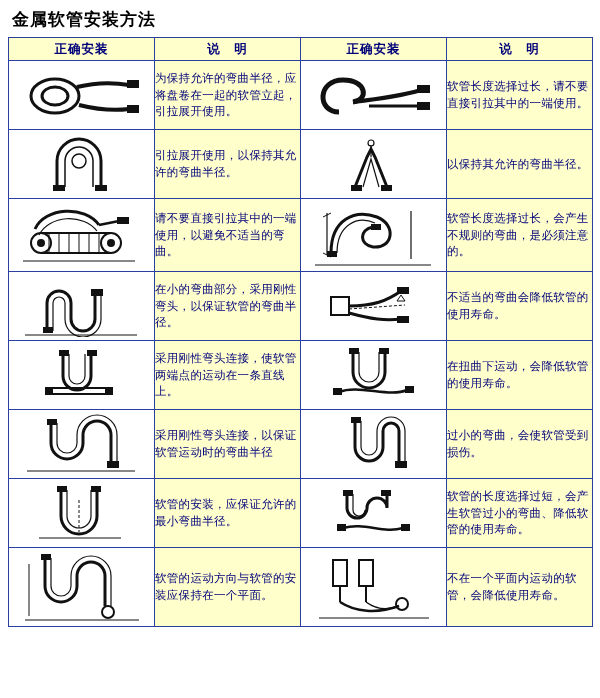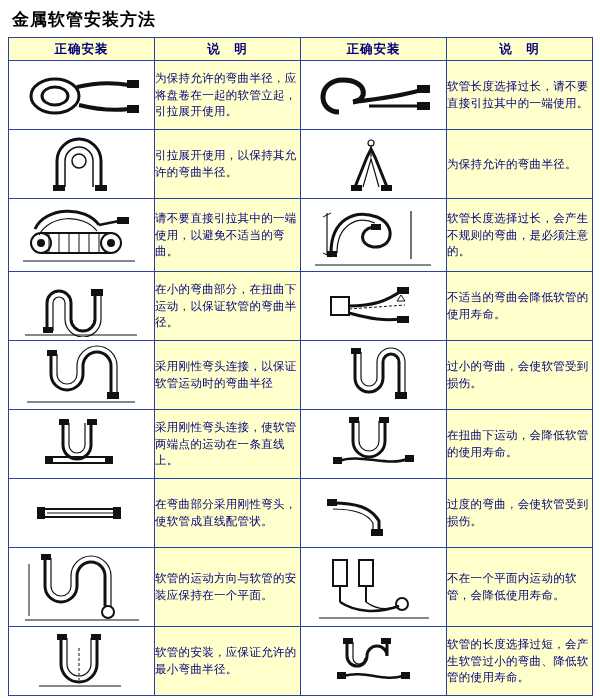--- a/index.html
+++ b/index.html
@@ -141,21 +141,21 @@
           <svg width="130" height="58" viewBox="0 0 130 58">
             <path class="hose" stroke-width="3" d="M46 52 L58 22 L62 14 L66 22 L78 52"></path>
             <path class="hose" stroke-width="1.2" d="M54 52 L62 24 L70 52"></path>
             <line class="hose" stroke-width="1.2" x1="62" y1="10" x2="62" y2="22"></line>
             <circle cx="62" cy="8" r="3" fill="none" stroke="#111" stroke-width="1.2"></circle>
             <rect x="42" y="50" width="11" height="6" fill="#111"></rect>
             <rect x="72" y="50" width="11" height="6" fill="#111"></rect>
           </svg>
           </span>
         </td>
-        <td class="txtcell">为保持允许的弯曲半径。</td>
+        <td class="txtcell">以保持其允许的弯曲半径。</td>
       </tr>
 
       <tr>
         <td class="imgcell">
           <span>
           <svg width="134" height="72" viewBox="0 0 134 72">
             <path class="hose" stroke-width="3" d="M20 30 C 30 8, 70 6, 84 26"></path>
             <path class="hose" stroke-width="1.2" d="M24 36 C 34 16, 68 14, 82 32"></path>
             <circle cx="26" cy="44" r="10" fill="none" stroke="#111" stroke-width="2"></circle>
             <circle cx="26" cy="44" r="4" fill="#111"></circle>
@@ -192,66 +192,40 @@
           <span>
           <svg width="130" height="62" viewBox="0 0 130 62">
             <path class="hose" stroke-width="3" d="M30 56 L30 28 A12 12 0 0 1 54 28 L54 44 A12 12 0 0 0 78 44 L78 20"></path>
             <path class="hose" stroke-width="1.2" d="M36 56 L36 28 A6 6 0 0 1 48 28 L48 44 A18 18 0 0 0 84 44 L84 20"></path>
             <rect x="26" y="52" width="10" height="6" fill="#111"></rect>
             <rect x="74" y="14" width="12" height="7" fill="#111"></rect>
             <line class="hose" stroke-width="1" x1="8" y1="60" x2="120" y2="60"></line>
           </svg>
           </span>
         </td>
-        <td class="txtcell">在小的弯曲部分，在扭曲下运动，以保证软管的弯曲半径。</td>
+        <td class="txtcell">在小的弯曲部分，采用刚性弯头，以保证软管的弯曲半径。</td>
         <td class="imgcell">
           <span>
           <svg width="130" height="62" viewBox="0 0 130 62">
             <rect x="22" y="22" width="18" height="18" fill="none" stroke="#111" stroke-width="2"></rect>
             <path class="hose" stroke-width="3" d="M40 31 C 64 31, 78 26, 92 16"></path>
             <path class="hose" stroke-width="3" d="M40 38 C 62 44, 76 46, 92 44"></path>
             <rect x="88" y="12" width="12" height="7" fill="#111"></rect>
             <rect x="88" y="41" width="12" height="7" fill="#111"></rect>
             <path class="hose" stroke-width="1" stroke-dasharray="3 2" d="M40 34 L96 30"></path>
             <path class="hose" stroke-width="1" d="M92 20 L96 26 L88 26 Z" fill="#111"></path>
           </svg>
           </span>
         </td>
         <td class="txtcell">不适当的弯曲会降低软管的使用寿命。</td>
       </tr>
 
       <tr>
         <td class="imgcell">
           <span>
-          <svg width="130" height="62" viewBox="0 0 130 62">
-            <path class="hose" stroke-width="3" d="M34 10 L34 30 A16 16 0 0 0 66 30 L66 22 A14 14 0 0 1 94 22 L94 50"></path>
-            <path class="hose" stroke-width="1.2" d="M40 10 L40 30 A10 10 0 0 0 60 30 L60 22 A20 20 0 0 1 100 22 L100 50"></path>
-            <rect x="30" y="6" width="10" height="6" fill="#111"></rect>
-            <rect x="90" y="48" width="12" height="7" fill="#111"></rect>
-            <line class="hose" stroke-width="1" x1="10" y1="58" x2="118" y2="58"></line>
-          </svg>
-          </span>
-        </td>
-        <td class="txtcell">采用刚性弯头连接，以保证软管运动时的弯曲半径</td>
-        <td class="imgcell">
-          <span>
-          <svg width="130" height="62" viewBox="0 0 130 62">
-            <path class="hose" stroke-width="3" d="M46 8 L46 34 A14 14 0 0 0 74 34 L74 18 A8 8 0 0 1 90 18 L90 50"></path>
-            <path class="hose" stroke-width="1.2" d="M52 8 L52 34 A8 8 0 0 0 68 34 L68 18 A14 14 0 0 1 96 18 L96 50"></path>
-            <rect x="42" y="4" width="10" height="6" fill="#111"></rect>
-            <rect x="86" y="48" width="12" height="7" fill="#111"></rect>
-          </svg>
-          </span>
-        </td>
-        <td class="txtcell">过小的弯曲，会使软管受到损伤。</td>
-      </tr>
-
-      <tr>
-        <td class="imgcell">
-          <span>
           <svg width="130" height="58" viewBox="0 0 130 58">
             <path class="hose" stroke-width="3" d="M46 8 L46 30 A14 14 0 0 0 74 30 L74 8"></path>
             <path class="hose" stroke-width="1.2" d="M52 8 L52 30 A8 8 0 0 0 68 30 L68 8"></path>
             <rect x="42" y="4" width="10" height="6" fill="#111"></rect>
             <rect x="70" y="4" width="10" height="6" fill="#111"></rect>
             <rect x="34" y="42" width="56" height="6" fill="none" stroke="#111" stroke-width="2"></rect>
             <rect x="28" y="41" width="8" height="8" fill="#111"></rect>
             <rect x="88" y="41" width="8" height="8" fill="#111"></rect>
           </svg>
           </span>
@@ -269,40 +243,72 @@
             <rect x="96" y="40" width="9" height="7" fill="#111"></rect>
           </svg>
           </span>
         </td>
         <td class="txtcell">在扭曲下运动，会降低软管的使用寿命。</td>
       </tr>
 
       <tr>
         <td class="imgcell">
           <span>
-          <svg width="130" height="52" viewBox="0 0 130 52">
-            <rect x="26" y="22" width="74" height="8" fill="none" stroke="#111" stroke-width="2"></rect>
-            <rect x="20" y="20" width="8" height="12" fill="#111"></rect>
-            <rect x="96" y="20" width="8" height="12" fill="#111"></rect>
-            <line class="hose" stroke-width="1" x1="30" y1="26" x2="96" y2="26"></line>
-          </svg>
-          </span>
-        </td>
-        <td class="txtcell">在弯曲部分采用刚性弯头，使软管成直线配管状。</td>
-        <td class="imgcell">
-          <span>
-          <svg width="130" height="52" viewBox="0 0 130 52">
-            <path class="hose" stroke-width="3" d="M24 16 C 46 16, 62 20, 70 34 L70 44"></path>
-            <path class="hose" stroke-width="1.2" d="M24 22 C 44 22, 58 26, 64 36 L64 44"></path>
-            <rect x="18" y="12" width="10" height="7" fill="#111"></rect>
-            <rect x="62" y="42" width="12" height="7" fill="#111"></rect>
-          </svg>
-          </span>
-        </td>
-        <td class="txtcell">过度的弯曲，会使软管受到损伤。</td>
+          <svg width="130" height="62" viewBox="0 0 130 62">
+            <path class="hose" stroke-width="3" d="M34 10 L34 30 A16 16 0 0 0 66 30 L66 22 A14 14 0 0 1 94 22 L94 50"></path>
+            <path class="hose" stroke-width="1.2" d="M40 10 L40 30 A10 10 0 0 0 60 30 L60 22 A20 20 0 0 1 100 22 L100 50"></path>
+            <rect x="30" y="6" width="10" height="6" fill="#111"></rect>
+            <rect x="90" y="48" width="12" height="7" fill="#111"></rect>
+            <line class="hose" stroke-width="1" x1="10" y1="58" x2="118" y2="58"></line>
+          </svg>
+          </span>
+        </td>
+        <td class="txtcell">采用刚性弯头连接，以保证软管运动时的弯曲半径</td>
+        <td class="imgcell">
+          <span>
+          <svg width="130" height="62" viewBox="0 0 130 62">
+            <path class="hose" stroke-width="3" d="M46 8 L46 34 A14 14 0 0 0 74 34 L74 18 A8 8 0 0 1 90 18 L90 50"></path>
+            <path class="hose" stroke-width="1.2" d="M52 8 L52 34 A8 8 0 0 0 68 34 L68 18 A14 14 0 0 1 96 18 L96 50"></path>
+            <rect x="42" y="4" width="10" height="6" fill="#111"></rect>
+            <rect x="86" y="48" width="12" height="7" fill="#111"></rect>
+          </svg>
+          </span>
+        </td>
+        <td class="txtcell">过小的弯曲，会使软管受到损伤。</td>
+      </tr>
+
+
+      <tr>
+        <td class="imgcell">
+          <span>
+          <svg width="130" height="62" viewBox="0 0 130 62">
+            <path class="hose" stroke-width="3" d="M44 8 L44 34 A18 18 0 0 0 80 34 L80 8"></path>
+            <path class="hose" stroke-width="1.2" d="M50 8 L50 34 A12 12 0 0 0 74 34 L74 8"></path>
+            <rect x="40" y="4" width="10" height="6" fill="#111"></rect>
+            <rect x="74" y="4" width="10" height="6" fill="#111"></rect>
+            <line class="hose" stroke-width="1" stroke-dasharray="3 2" x1="62" y1="18" x2="62" y2="50"></line>
+            <line class="hose" stroke-width="1" x1="22" y1="56" x2="104" y2="56"></line>
+          </svg>
+          </span>
+        </td>
+        <td class="txtcell">软管的安装，应保证允许的最小弯曲半径。</td>
+        <td class="imgcell">
+          <span>
+          <svg width="130" height="62" viewBox="0 0 130 62">
+            <path class="hose" stroke-width="3" d="M38 12 L38 26 A10 10 0 0 0 58 26 L58 26 A10 10 0 0 1 78 26 L78 12"></path>
+            <path class="hose" stroke-width="1.2" d="M44 12 L44 28 A6 6 0 0 0 56 28"></path>
+            <rect x="34" y="8" width="10" height="6" fill="#111"></rect>
+            <rect x="72" y="8" width="10" height="6" fill="#111"></rect>
+            <path class="hose" stroke-width="2.5" d="M34 46 C 56 40, 74 52, 94 46"></path>
+            <rect x="28" y="42" width="9" height="7" fill="#111"></rect>
+            <rect x="92" y="42" width="9" height="7" fill="#111"></rect>
+          </svg>
+          </span>
+        </td>
+        <td class="txtcell">软管的长度选择过短，会产生软管过小的弯曲、降低软管的使用寿命。</td>
       </tr>
 
       <tr>
         <td class="imgcell">
           <span>
           <svg width="134" height="78" viewBox="0 0 134 78">
             <path class="hose" stroke-width="3" d="M30 10 L30 38 A16 16 0 0 0 62 38 L62 28 A14 14 0 0 1 90 28 L90 58"></path>
             <path class="hose" stroke-width="1.2" d="M36 10 L36 38 A10 10 0 0 0 56 38 L56 28 A20 20 0 0 1 96 28 L96 58"></path>
             <rect x="26" y="6" width="10" height="6" fill="#111"></rect>
             <circle cx="93" cy="64" r="6" fill="none" stroke="#111" stroke-width="2"></circle>
@@ -322,45 +328,15 @@
             <path class="hose" stroke-width="2.5" d="M33 54 C 48 64, 70 66, 92 58"></path>
             <path class="hose" stroke-width="1.5" d="M59 54 C 70 62, 82 62, 92 58"></path>
             <circle cx="95" cy="56" r="6" fill="none" stroke="#111" stroke-width="2"></circle>
             <line class="hose" stroke-width="1" x1="12" y1="70" x2="122" y2="70"></line>
           </svg>
           </span>
         </td>
         <td class="txtcell">不在一个平面内运动的软管，会降低使用寿命。</td>
       </tr>
 
-      <tr>
-        <td class="imgcell">
-          <span>
-          <svg width="130" height="62" viewBox="0 0 130 62">
-            <path class="hose" stroke-width="3" d="M44 8 L44 34 A18 18 0 0 0 80 34 L80 8"></path>
-            <path class="hose" stroke-width="1.2" d="M50 8 L50 34 A12 12 0 0 0 74 34 L74 8"></path>
-            <rect x="40" y="4" width="10" height="6" fill="#111"></rect>
-            <rect x="74" y="4" width="10" height="6" fill="#111"></rect>
-            <line class="hose" stroke-width="1" stroke-dasharray="3 2" x1="62" y1="18" x2="62" y2="50"></line>
-            <line class="hose" stroke-width="1" x1="22" y1="56" x2="104" y2="56"></line>
-          </svg>
-          </span>
-        </td>
-        <td class="txtcell">软管的安装，应保证允许的最小弯曲半径。</td>
-        <td class="imgcell">
-          <span>
-          <svg width="130" height="62" viewBox="0 0 130 62">
-            <path class="hose" stroke-width="3" d="M38 12 L38 26 A10 10 0 0 0 58 26 L58 26 A10 10 0 0 1 78 26 L78 12"></path>
-            <path class="hose" stroke-width="1.2" d="M44 12 L44 28 A6 6 0 0 0 56 28"></path>
-            <rect x="34" y="8" width="10" height="6" fill="#111"></rect>
-            <rect x="72" y="8" width="10" height="6" fill="#111"></rect>
-            <path class="hose" stroke-width="2.5" d="M34 46 C 56 40, 74 52, 94 46"></path>
-            <rect x="28" y="42" width="9" height="7" fill="#111"></rect>
-            <rect x="92" y="42" width="9" height="7" fill="#111"></rect>
-          </svg>
-          </span>
-        </td>
-        <td class="txtcell">软管的长度选择过短，会产生软管过小的弯曲、降低软管的使用寿命。</td>
-      </tr>
-
     </tbody>
   </table>
 </div>
 
 </body></html>

